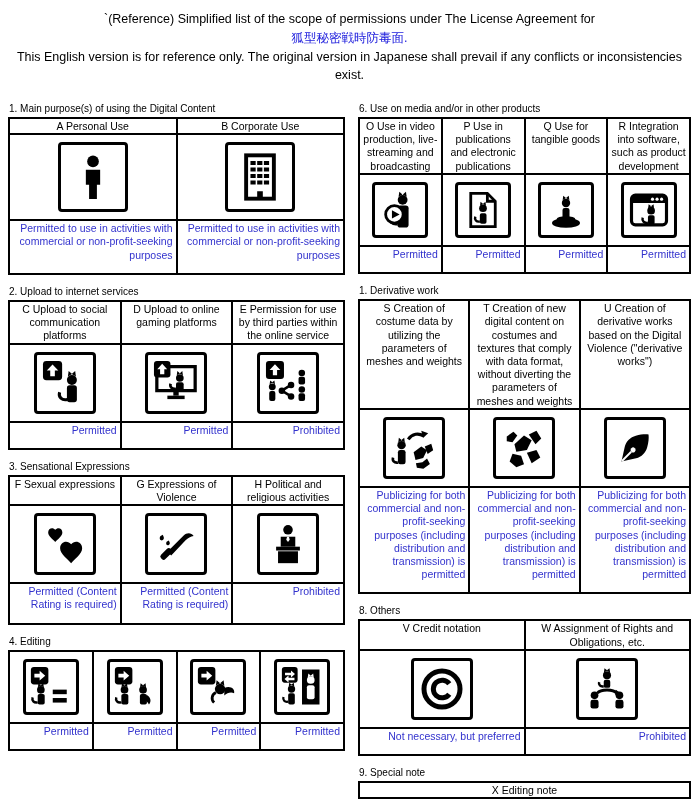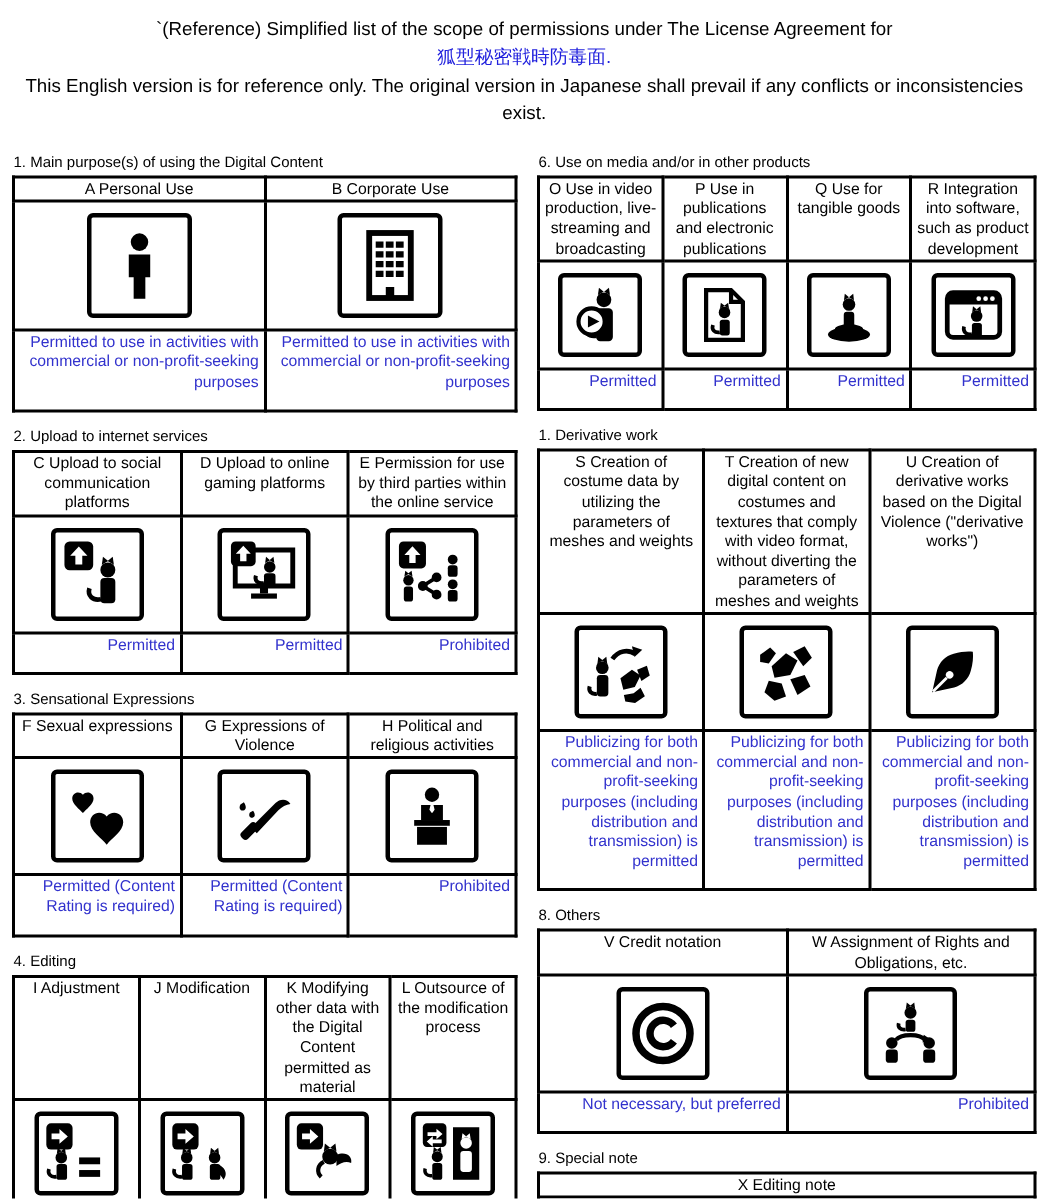--- a/index.html
+++ b/index.html
@@ -204,26 +204,20 @@
             <td><span>Prohibited</span></td>
           </tr>
         </tbody>
           </table>
       </div>
 
       <div class="section">
         <div class="section-heading">4. Editing</div>
         <table class="perm-table small">
           <tbody>
-              <tr class="hdr-row">
-            <td><span>I Adjustment</span></td>
-            <td><span>J Modification</span></td>
-            <td><span>K Modifying other data with the Digital Content permitted as material</span></td>
-            <td><span>L Outsource of the modification process</span></td>
-          </tr>
           <tr class="icon-row">
             <td>
                   <div class="icon-box">
               <svg viewBox="0 0 24 24">
                       <rect x="0.5" y="0.5" width="10" height="10" rx="1.8"></rect>
                       <path fill="#fff" d="M2.5 4.4h3V2.7l3.2 2.8-3.2 2.8V6.6h-3z"></path>
                       <circle cx="6.2" cy="13.6" r="2.2"></circle>
                       <path d="M4.5 12.2l.3-2.4 1.6 1.3z"></path>
                       <path d="M7.9 12.2l-.3-2.4-1.6 1.3z"></path>
                       <rect x="4.4" y="16" width="4" height="6" rx="1"></rect>
@@ -373,21 +367,21 @@
         </tbody>
           </table>
       </div>
 
       <div class="section">
         <div class="section-heading">1. Derivative work</div>
         <table class="perm-table">
           <tbody>
               <tr class="hdr-row">
             <td><span>S Creation of costume data by utilizing the parameters of meshes and weights</span></td>
-            <td><span>T Creation of new digital content on costumes and textures that comply with video format, without diverting the parameters of meshes and weights</span></td>
+            <td><span>T Creation of new digital content on costumes and textures that comply with data format, without diverting the parameters of meshes and weights</span></td>
             <td><span>U Creation of derivative works based on the Digital Violence ("derivative works")</span></td>
           </tr>
           <tr class="icon-row">
             <td>
                   <div class="icon-box">
               <svg viewBox="0 0 24 24">
                       <circle cx="5.5" cy="10.5" r="2.2"></circle>
                       <path d="M3.8 9.1l.3-2.4 1.6 1.3z"></path>
                       <path d="M7.2 9.1l-.3-2.4-1.6 1.3z"></path>
                       <rect x="3.6" y="13" width="4" height="7.5" rx="1.2"></rect>

